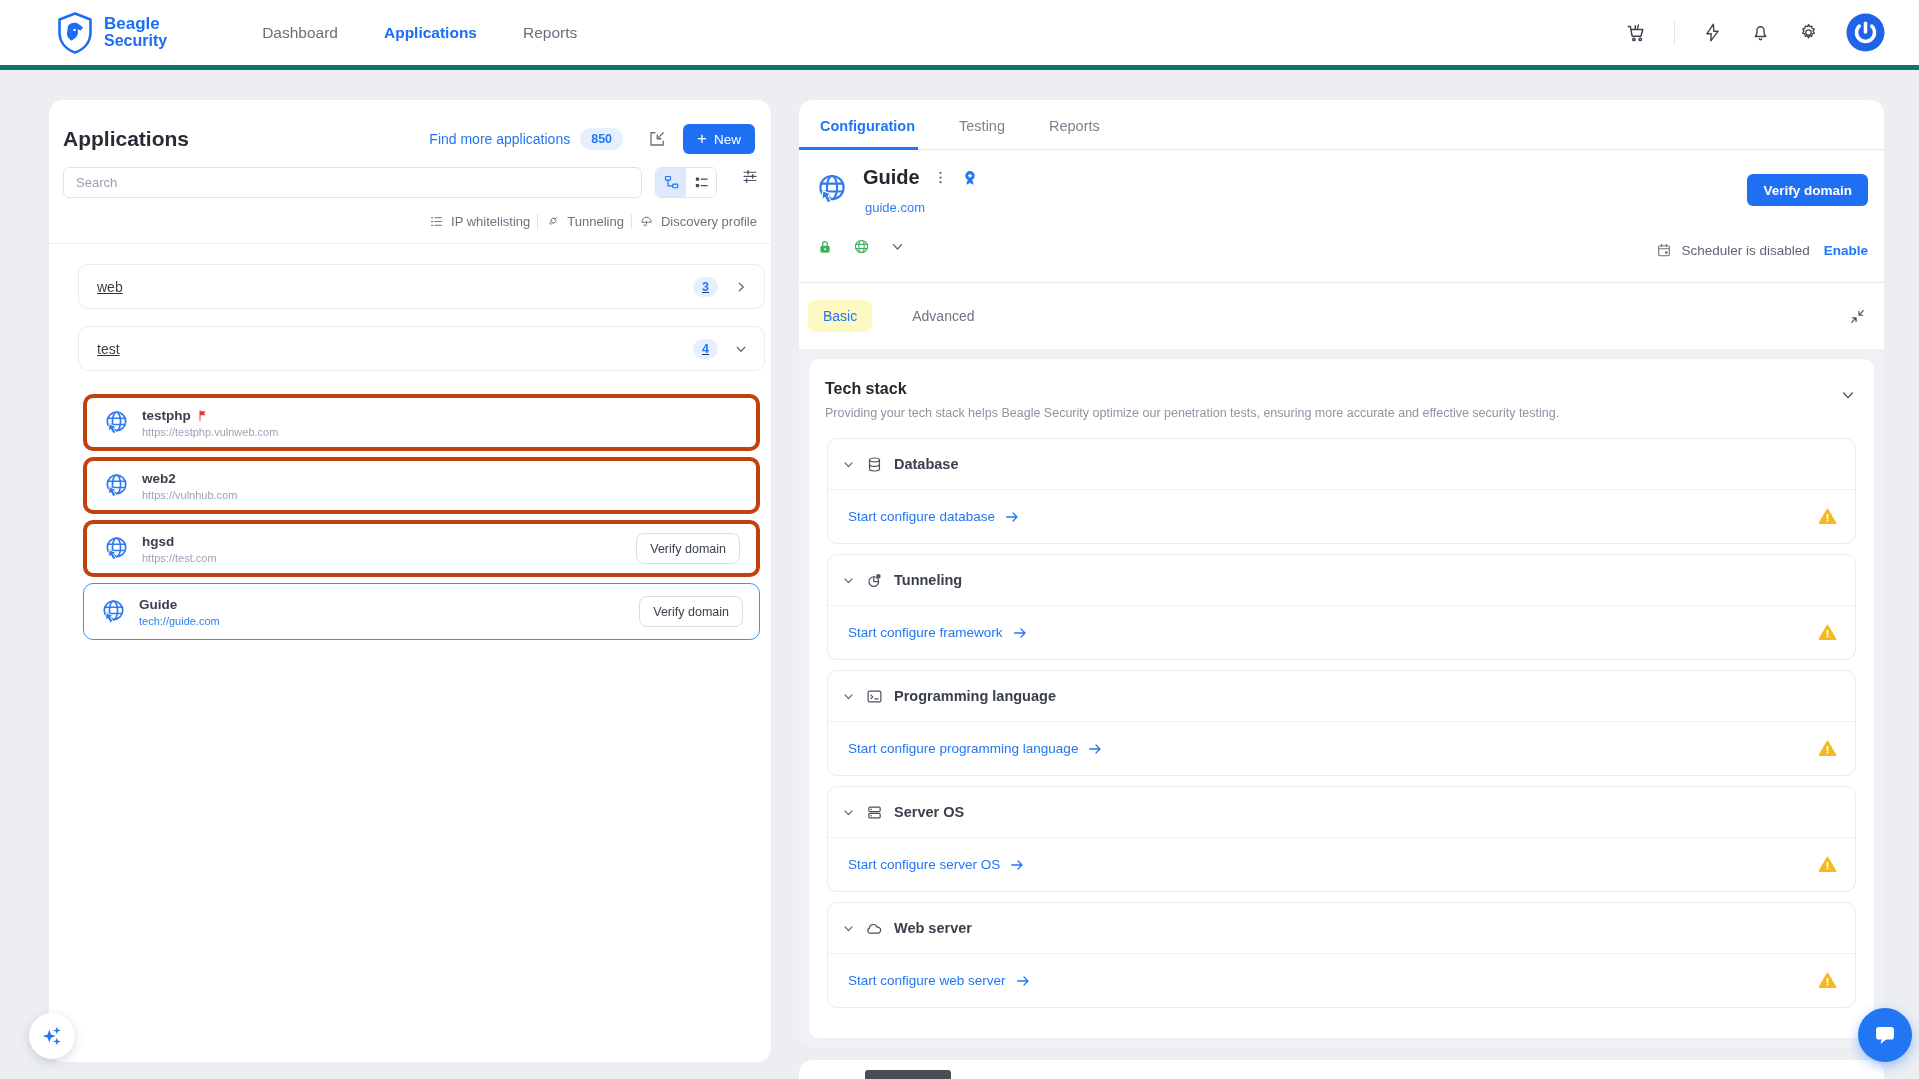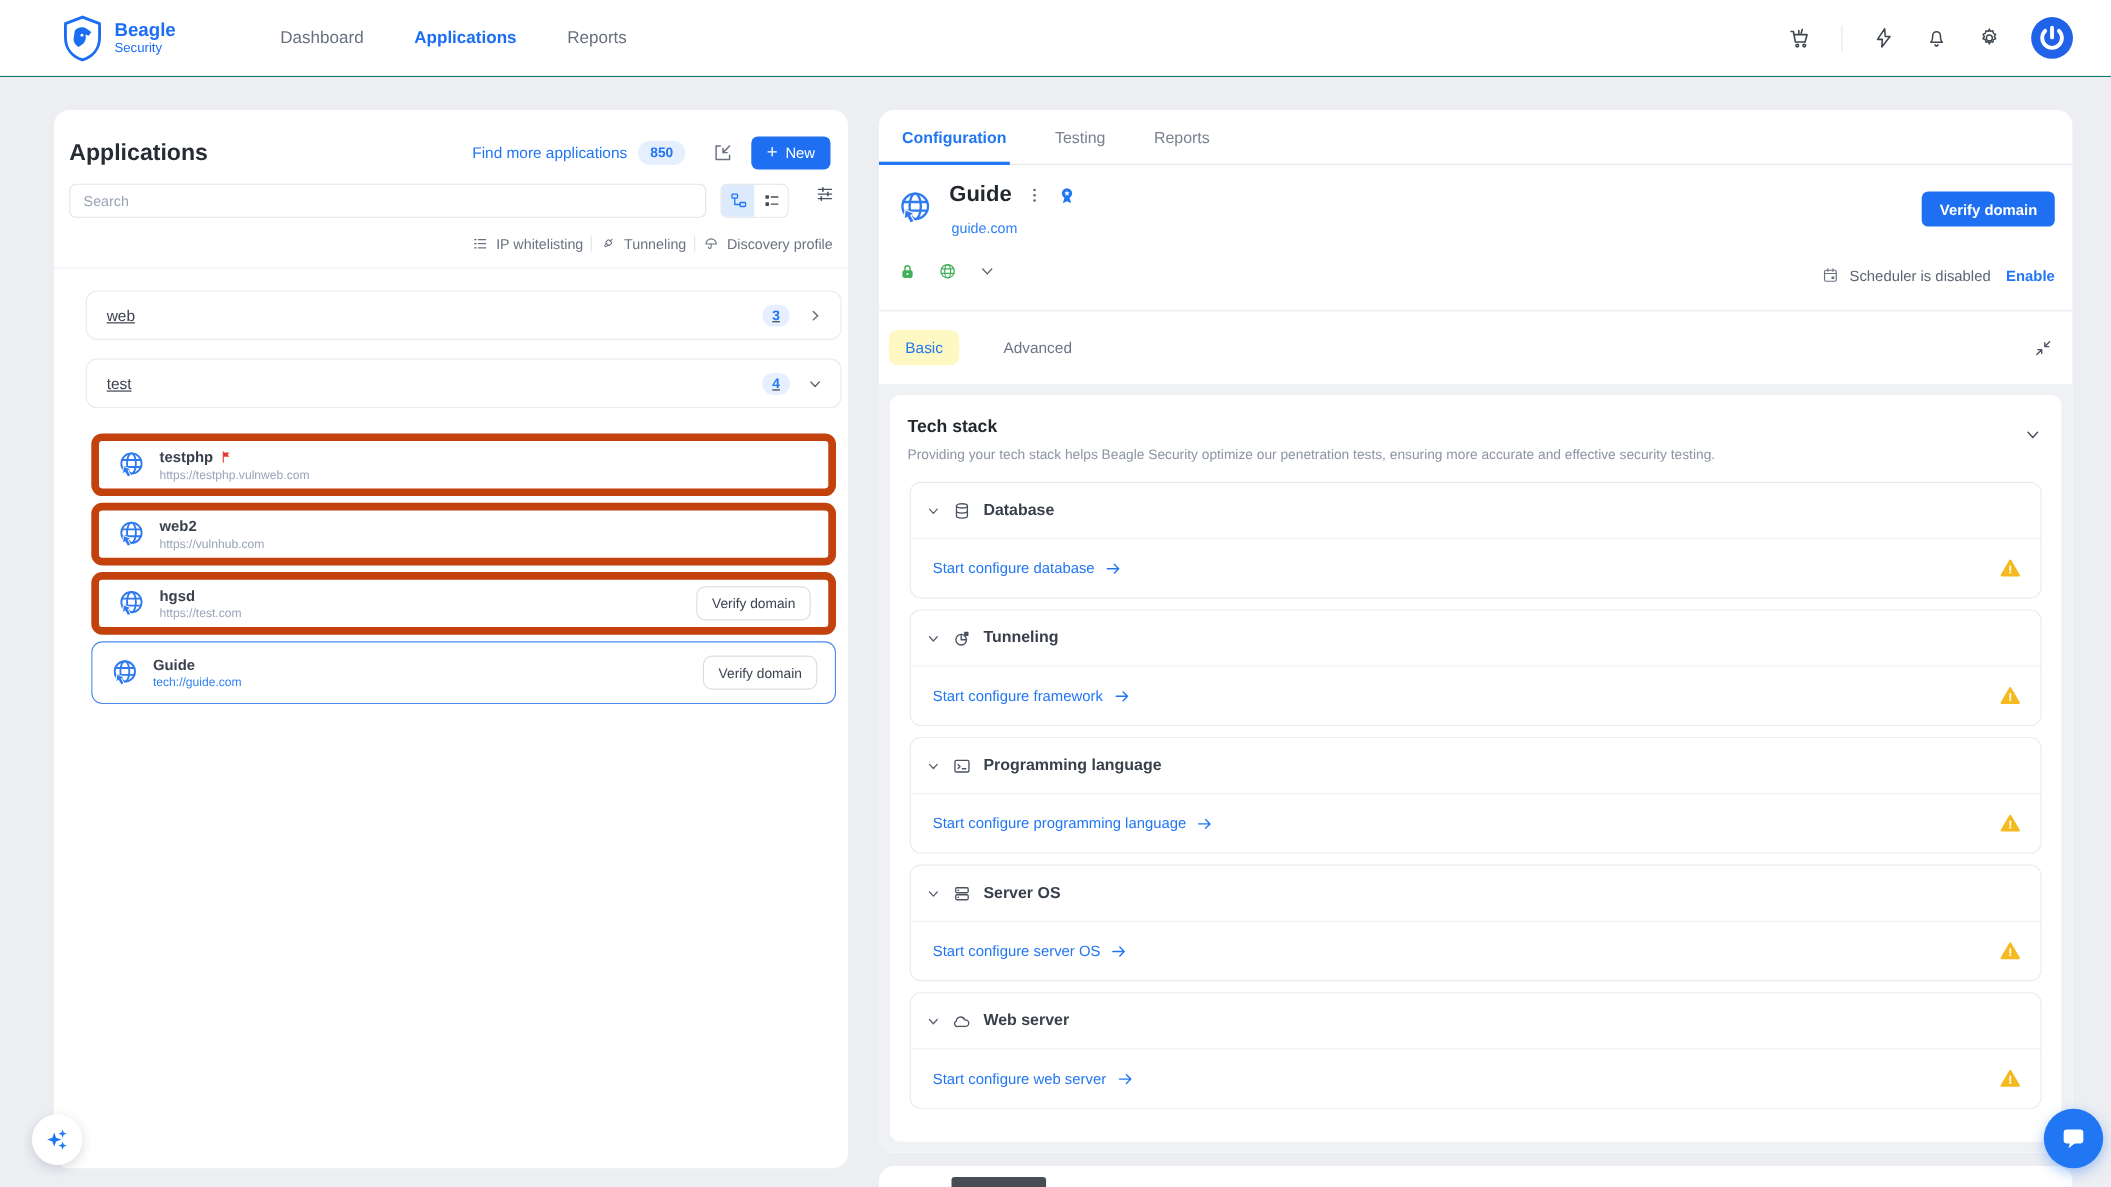--- a/index.html
+++ b/index.html
@@ -11,26 +11,26 @@
     color:#2e333c;
     overflow:hidden;
   }
   svg { display:block; }
   .stroke { fill:none; stroke-linecap:round; stroke-linejoin:round; }
 
   
   .topbar {
     position:absolute; left:0; top:0; width:1919px; height:70px;
     background:#fff; display:flex; align-items:center; padding-left:55px;
-    border-bottom:1px solid #0f766e;
+    border-bottom:5px solid #0f766e;
   }
   .logo { display:flex; align-items:center; gap:9px; }
   .logo-text { line-height:1.05; color:#1b6ef3; }
   .logo-text .l1 { font-size:17px; font-weight:700; }
-  .logo-text .l2 { font-size:12px; font-weight:400; }
+  .logo-text .l2 { font-size:16px; font-weight:700; }
   .main-nav { display:flex; align-items:center; gap:46px; margin-left:95px; }
   .nav-item { font-size:15.5px; color:#68707e; cursor:pointer; }
   .nav-item.active { color:#1b6ef3; font-weight:700; }
   .topbar-right { margin-left:auto; display:flex; align-items:center; gap:27px; padding-right:34px; }
   .tb-icon { color:#3f4650; cursor:pointer; }
   .tb-divider { width:1px; height:24px; background:#e4e7eb; }
   .avatar { width:39px; height:39px; cursor:pointer; }
 
   
   .left-card {
@@ -73,21 +73,21 @@
   .group-card {
     height:45px; border:1px solid #e9ebef; border-radius:10px; display:flex; align-items:center;
     padding:0 16px 0 18px; margin-bottom:17px; cursor:pointer; background:#fff;
   }
   .group-name { font-size:14px; color:#3a414d; }
   .group-badge { background:#e6effd; color:#2176f3; font-size:12.5px; font-weight:600; border-radius:12px; padding:3px 9px; }
   .group-chev { margin-left:16px; color:#5a6270; }
 
   .app-list { padding:23px 11px 0 34px; }
   .app-card {
-    height:57px; border:7px solid #c2410c; border-radius:10px; display:flex; align-items:center;
+    height:57px; border:4px solid #c2410c; border-radius:10px; display:flex; align-items:center;
     padding:0 16px; margin-bottom:6px; cursor:pointer; background:#fff;
   }
   .app-card.selected { border:1.6px solid #4a8bf2; }
   .app-texts { margin-left:12px; }
   .app-name-row { display:flex; align-items:center; gap:6px; }
   .app-name { font-size:13.5px; font-weight:600; color:#3a414d; }
   .app-url { font-size:11px; color:#9aa3b8; margin-top:3px; }
   .app-url.link { color:#2e7ff2; }
   .verify-small {
     border:1px solid #d9dee5; background:#fff; border-radius:8px; height:31px; padding:0 13px;

